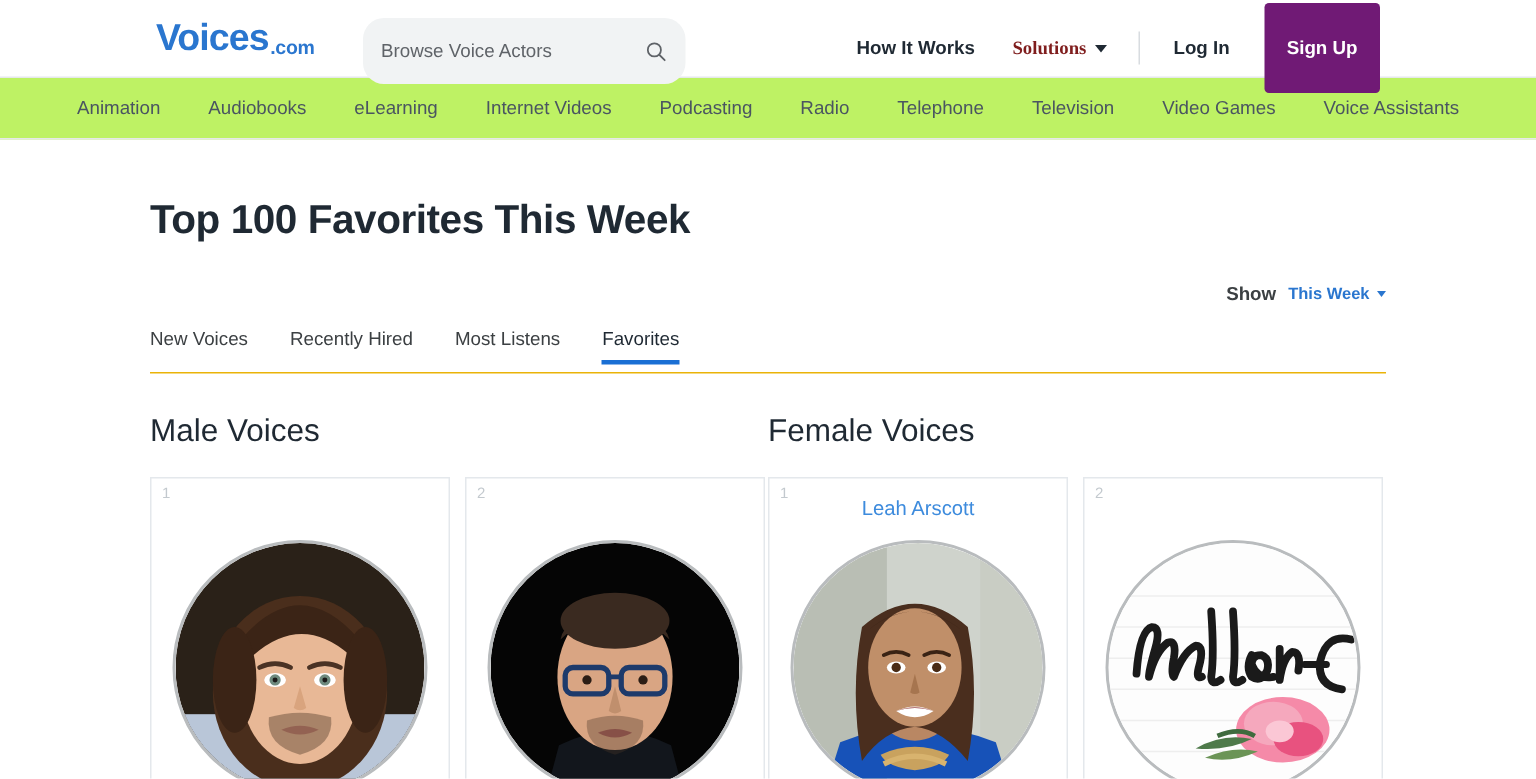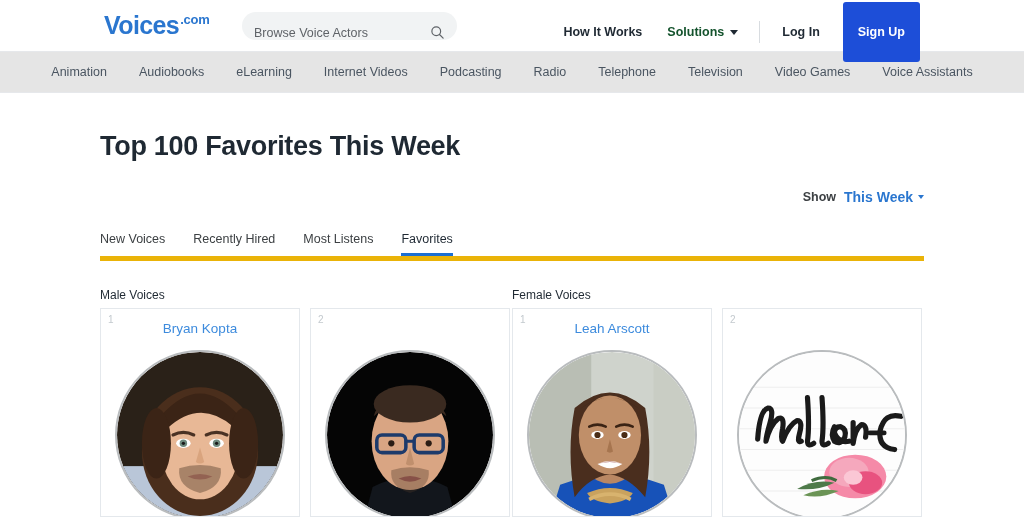--- a/index.html
+++ b/index.html
@@ -18,21 +18,21 @@
     border-bottom: 1px solid #e6e8eb;
     display: flex;
     align-items: center;
     position: relative;
   }
   .logo {
     position: absolute;
     left: 104px;
     top: 13px;
     display: flex;
-    align-items: flex-start;
+    align-items: flex-end;
     text-decoration: none;
     line-height: 1;
   }
   .logo-main {
     font-size: 25px;
     font-weight: bold;
     color: #2a76cf;
     letter-spacing: -0.6px;
   }
   .logo-tld {
@@ -41,25 +41,25 @@
     color: #2a76cf;
     letter-spacing: -0.2px;
     margin-left: 1px;
   }
 
   .searchbox {
     position: absolute;
     left: 242px;
     top: 12px;
     width: 215px;
-    height: 28px;
+    height: 44px;
     background: #f1f3f4;
     border-radius: 14px;
     display: flex;
-    align-items: flex-end;
+    align-items: center;
     padding: 0 12px;
   }
   .searchbox input {
     flex: 1;
     border: none;
     outline: none;
     background: transparent;
     font-family: "Liberation Sans", sans-serif;
     font-size: 12.5px;
     color: #3c4043;
@@ -79,55 +79,55 @@
   .topnav a.navlink {
     font-size: 12.5px;
     color: #1f2933;
     text-decoration: none;
     font-weight: 600;
     padding: 0 13px;
     white-space: nowrap;
   }
   .solutions-wrap { display: flex; align-items: center; padding: 0 12px; }
   .solutions-wrap .lbl {
-    font-size: 12.5px; color: #14532d; font-weight: 600;
+    font-size: 12.5px; color: #7f1d1d; font-weight: 600; font-family: Liberation Serif, serif;
   }
   .caret {
     width: 0; height: 0;
     border-left: 4px solid transparent;
     border-right: 4px solid transparent;
     border-top: 5px solid #1f2933;
     margin-left: 6px;
   }
   .vdivider {
     width: 1px; height: 22px; background: #d8dce0; margin: 0 9px;
   }
   .signup-btn {
-    background: #1d4ed8;
+    background: #701a75;
     color: #ffffff;
     font-size: 12.5px;
     font-weight: bold;
     border: none;
     border-radius: 3px;
     padding: 23px 15px;
     margin-left: 10px;
     cursor: pointer;
     font-family: "Liberation Sans", sans-serif;
   }
 
   
   .catnav {
     height: 41px;
     width: 100%;
     border-bottom: 1px solid #e6e8eb;
     display: flex;
     align-items: center;
     justify-content: center;
     gap: 0;
-    background: #e5e5e5;
+    background: #bef264;
   }
   .catnav a {
     font-size: 12.5px;
     color: #4a5561;
     text-decoration: none;
     padding: 0 16px;
     white-space: nowrap;
   }
 
   
@@ -150,34 +150,34 @@
     justify-content: flex-end;
     margin-top: 27px;
     gap: 8px;
     font-weight: bold;
   }
   .show-label { font-size: 12.5px; color: #3c4043; }
   .show-select {
     display: flex; align-items: center; gap: 5px;
     cursor: pointer;
   }
-  .show-value { font-size: 14px; color: #2a76cf; text-align: right; }
+  .show-value { font-size: 11px; color: #2a76cf; text-align: right; }
   .caret-sm {
     width: 0; height: 0;
     border-left: 3.5px solid transparent;
     border-right: 3.5px solid transparent;
     border-top: 4.5px solid #2a76cf;
   }
 
   .tabs {
     display: flex;
-    align-items: center;
+    align-items: flex-start;
     gap: 0;
-    margin-top: 26px;
-    border-bottom: 5px solid #eab308;
+    margin-top: 16px;
+    border-bottom: 1px solid #eab308;
     height: 30px;
   }
   .tab {
     font-size: 12.5px;
     color: #3c4043;
     padding: 0 14px 9px 14px;
     cursor: pointer;
     white-space: nowrap;
     position: relative;
     text-decoration: none;
@@ -193,24 +193,24 @@
   }
 
   
   .columns {
     display: flex;
     gap: 0;
     margin-top: 27px;
   }
   .col { width: 420px; }
   .col-head {
-    font-size: 12px;
+    font-size: 21px;
     color: #1f2933;
     font-weight: normal;
-    margin-bottom: 6px;
+    margin-bottom: 18px;
   }
   .cards { display: flex; gap: 10px; }
 
   .card {
     width: 200px;
     height: 209px;
     border: 1px solid #e4e8ec;
     background: #fff;
     position: relative;
     overflow: hidden;
@@ -308,21 +308,20 @@
   </div>
 
   <div class="columns">
 
     <div class="col">
       <div class="col-head">Male Voices</div>
       <div class="cards">
 
         <div class="card">
           <span class="rank">1</span>
-          <a class="card-name" href="#">Bryan Kopta</a>
           <div class="avatar-wrap">
             <svg viewBox="0 0 160 160">
               <defs>
                   <clipPath id="c1">
                     <circle cx="80" cy="80" r="80"></circle>
                   </clipPath>
                 </defs>
               <g clip-path="url(#c1)">
                 <rect width="160" height="160" fill="#2a2118"></rect>
                 <rect x="0" y="110" width="160" height="50" fill="#b9c6d8"></rect>

